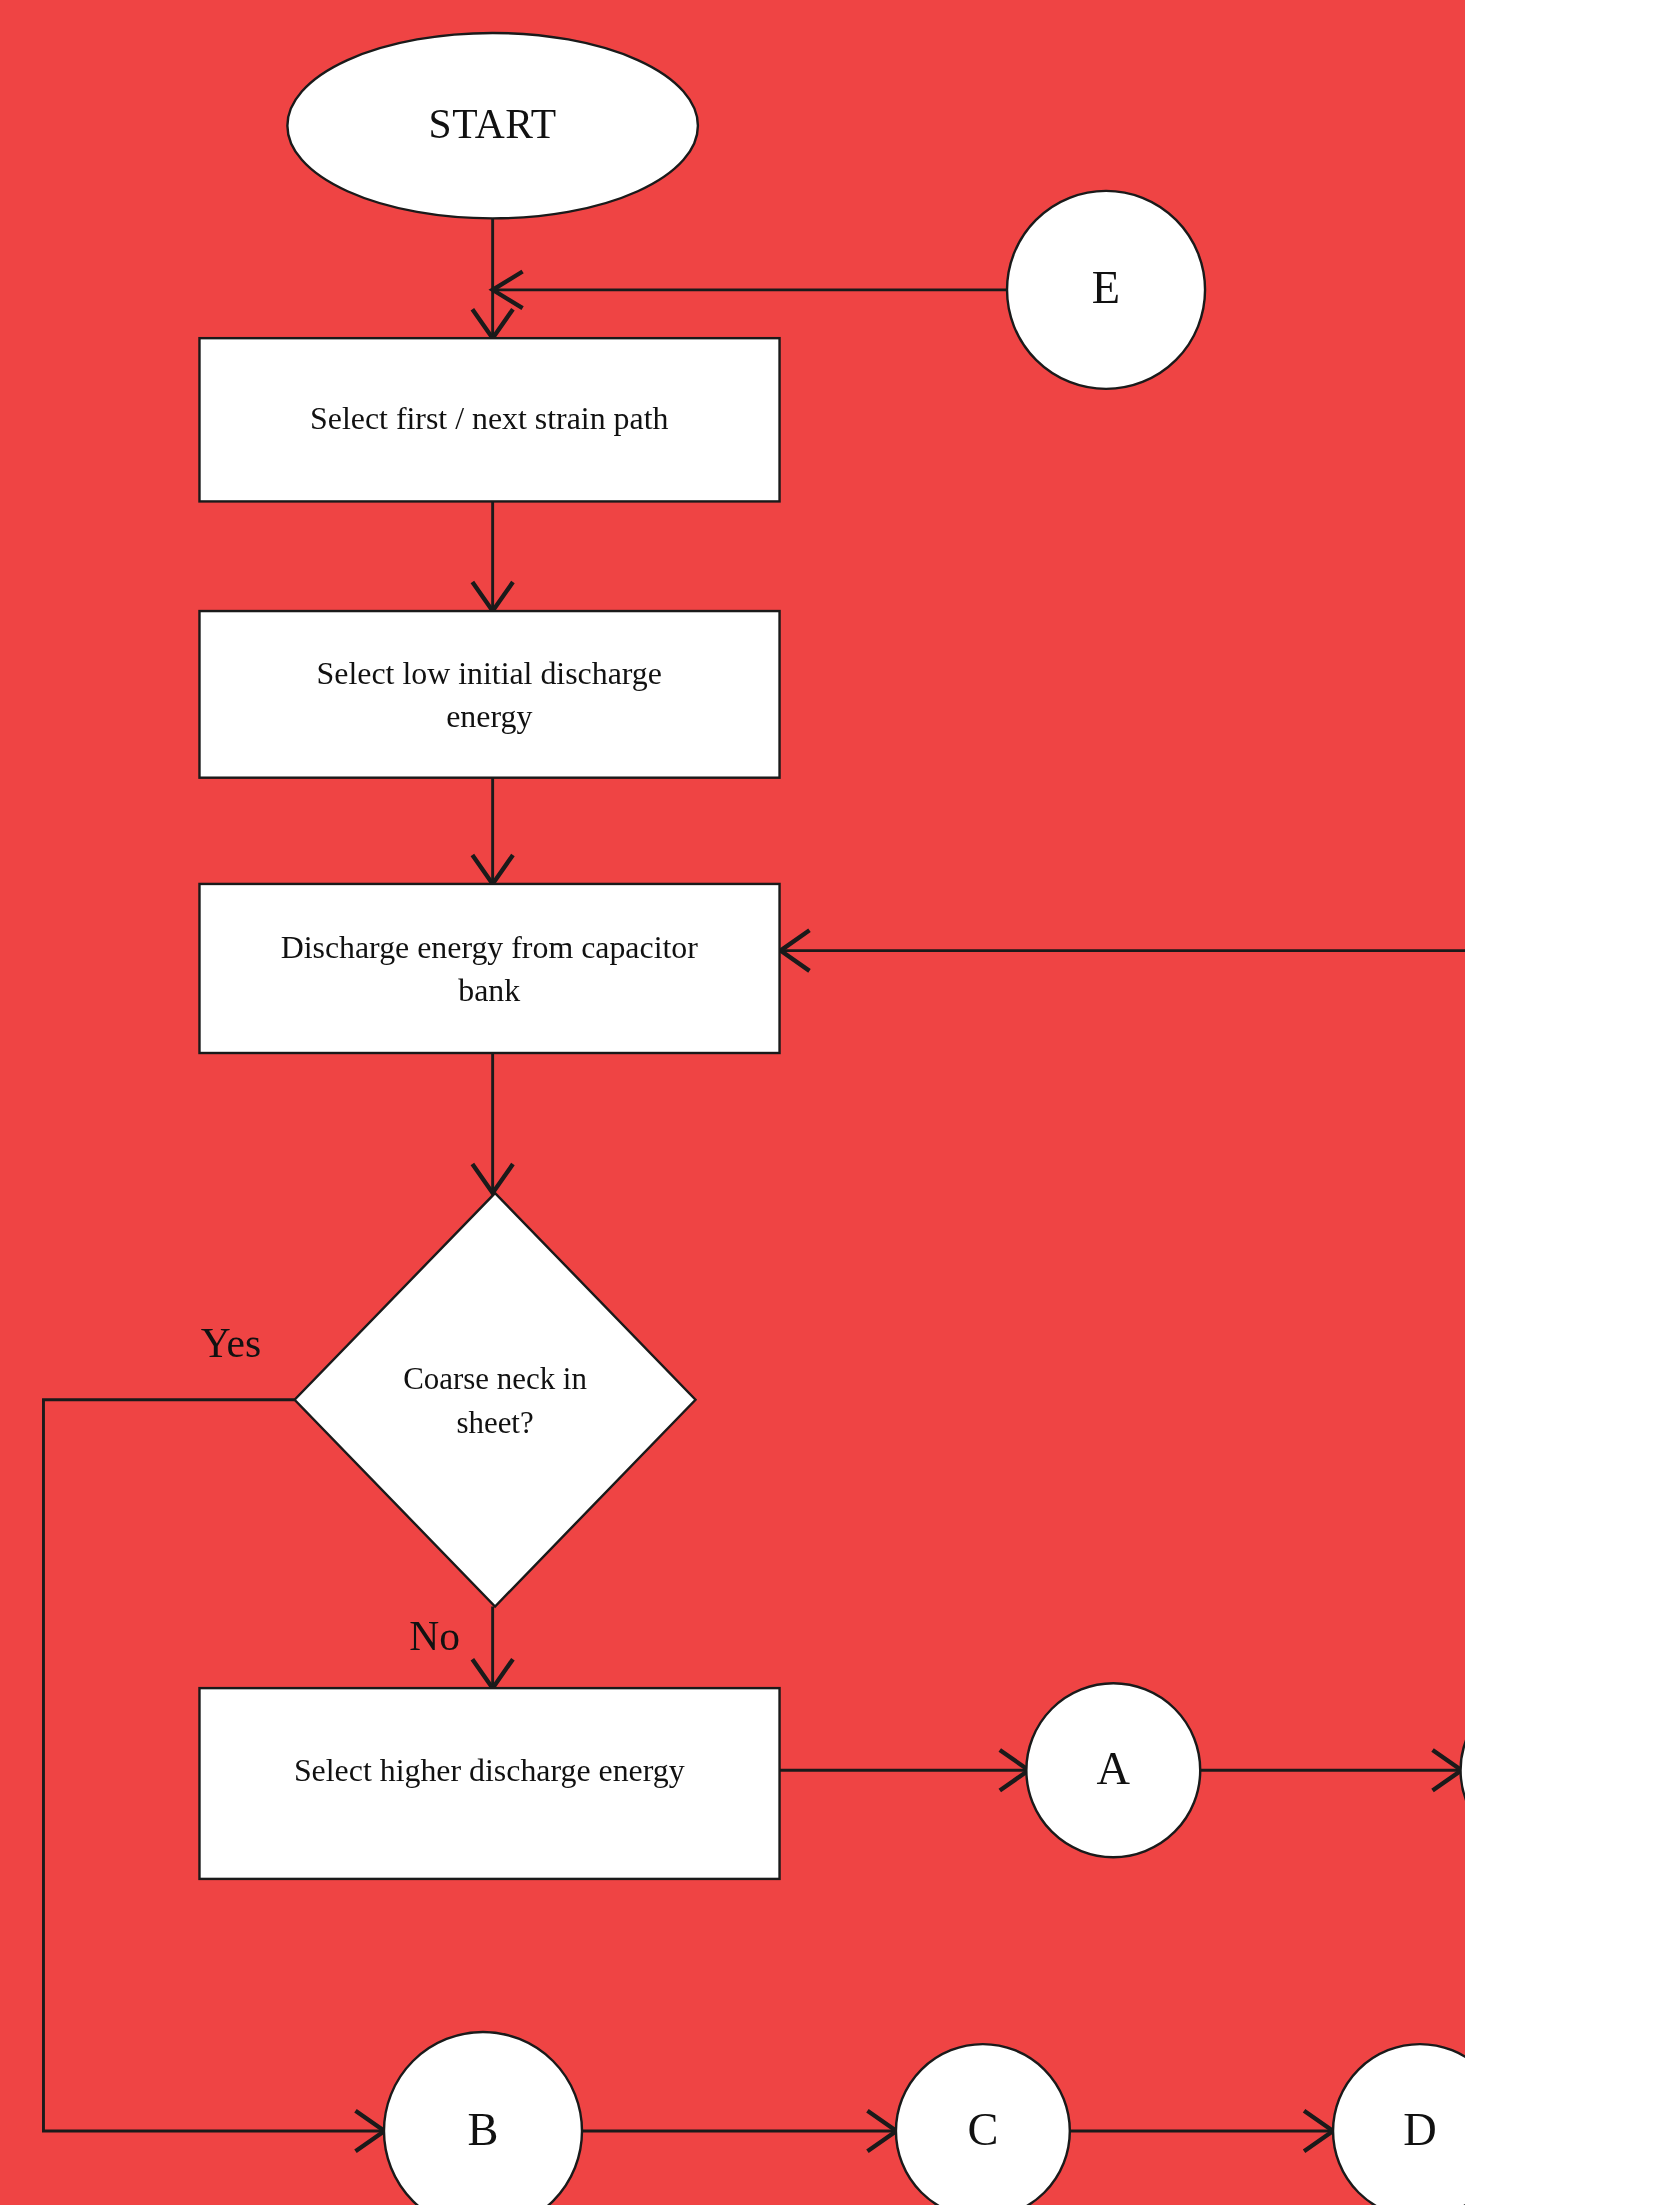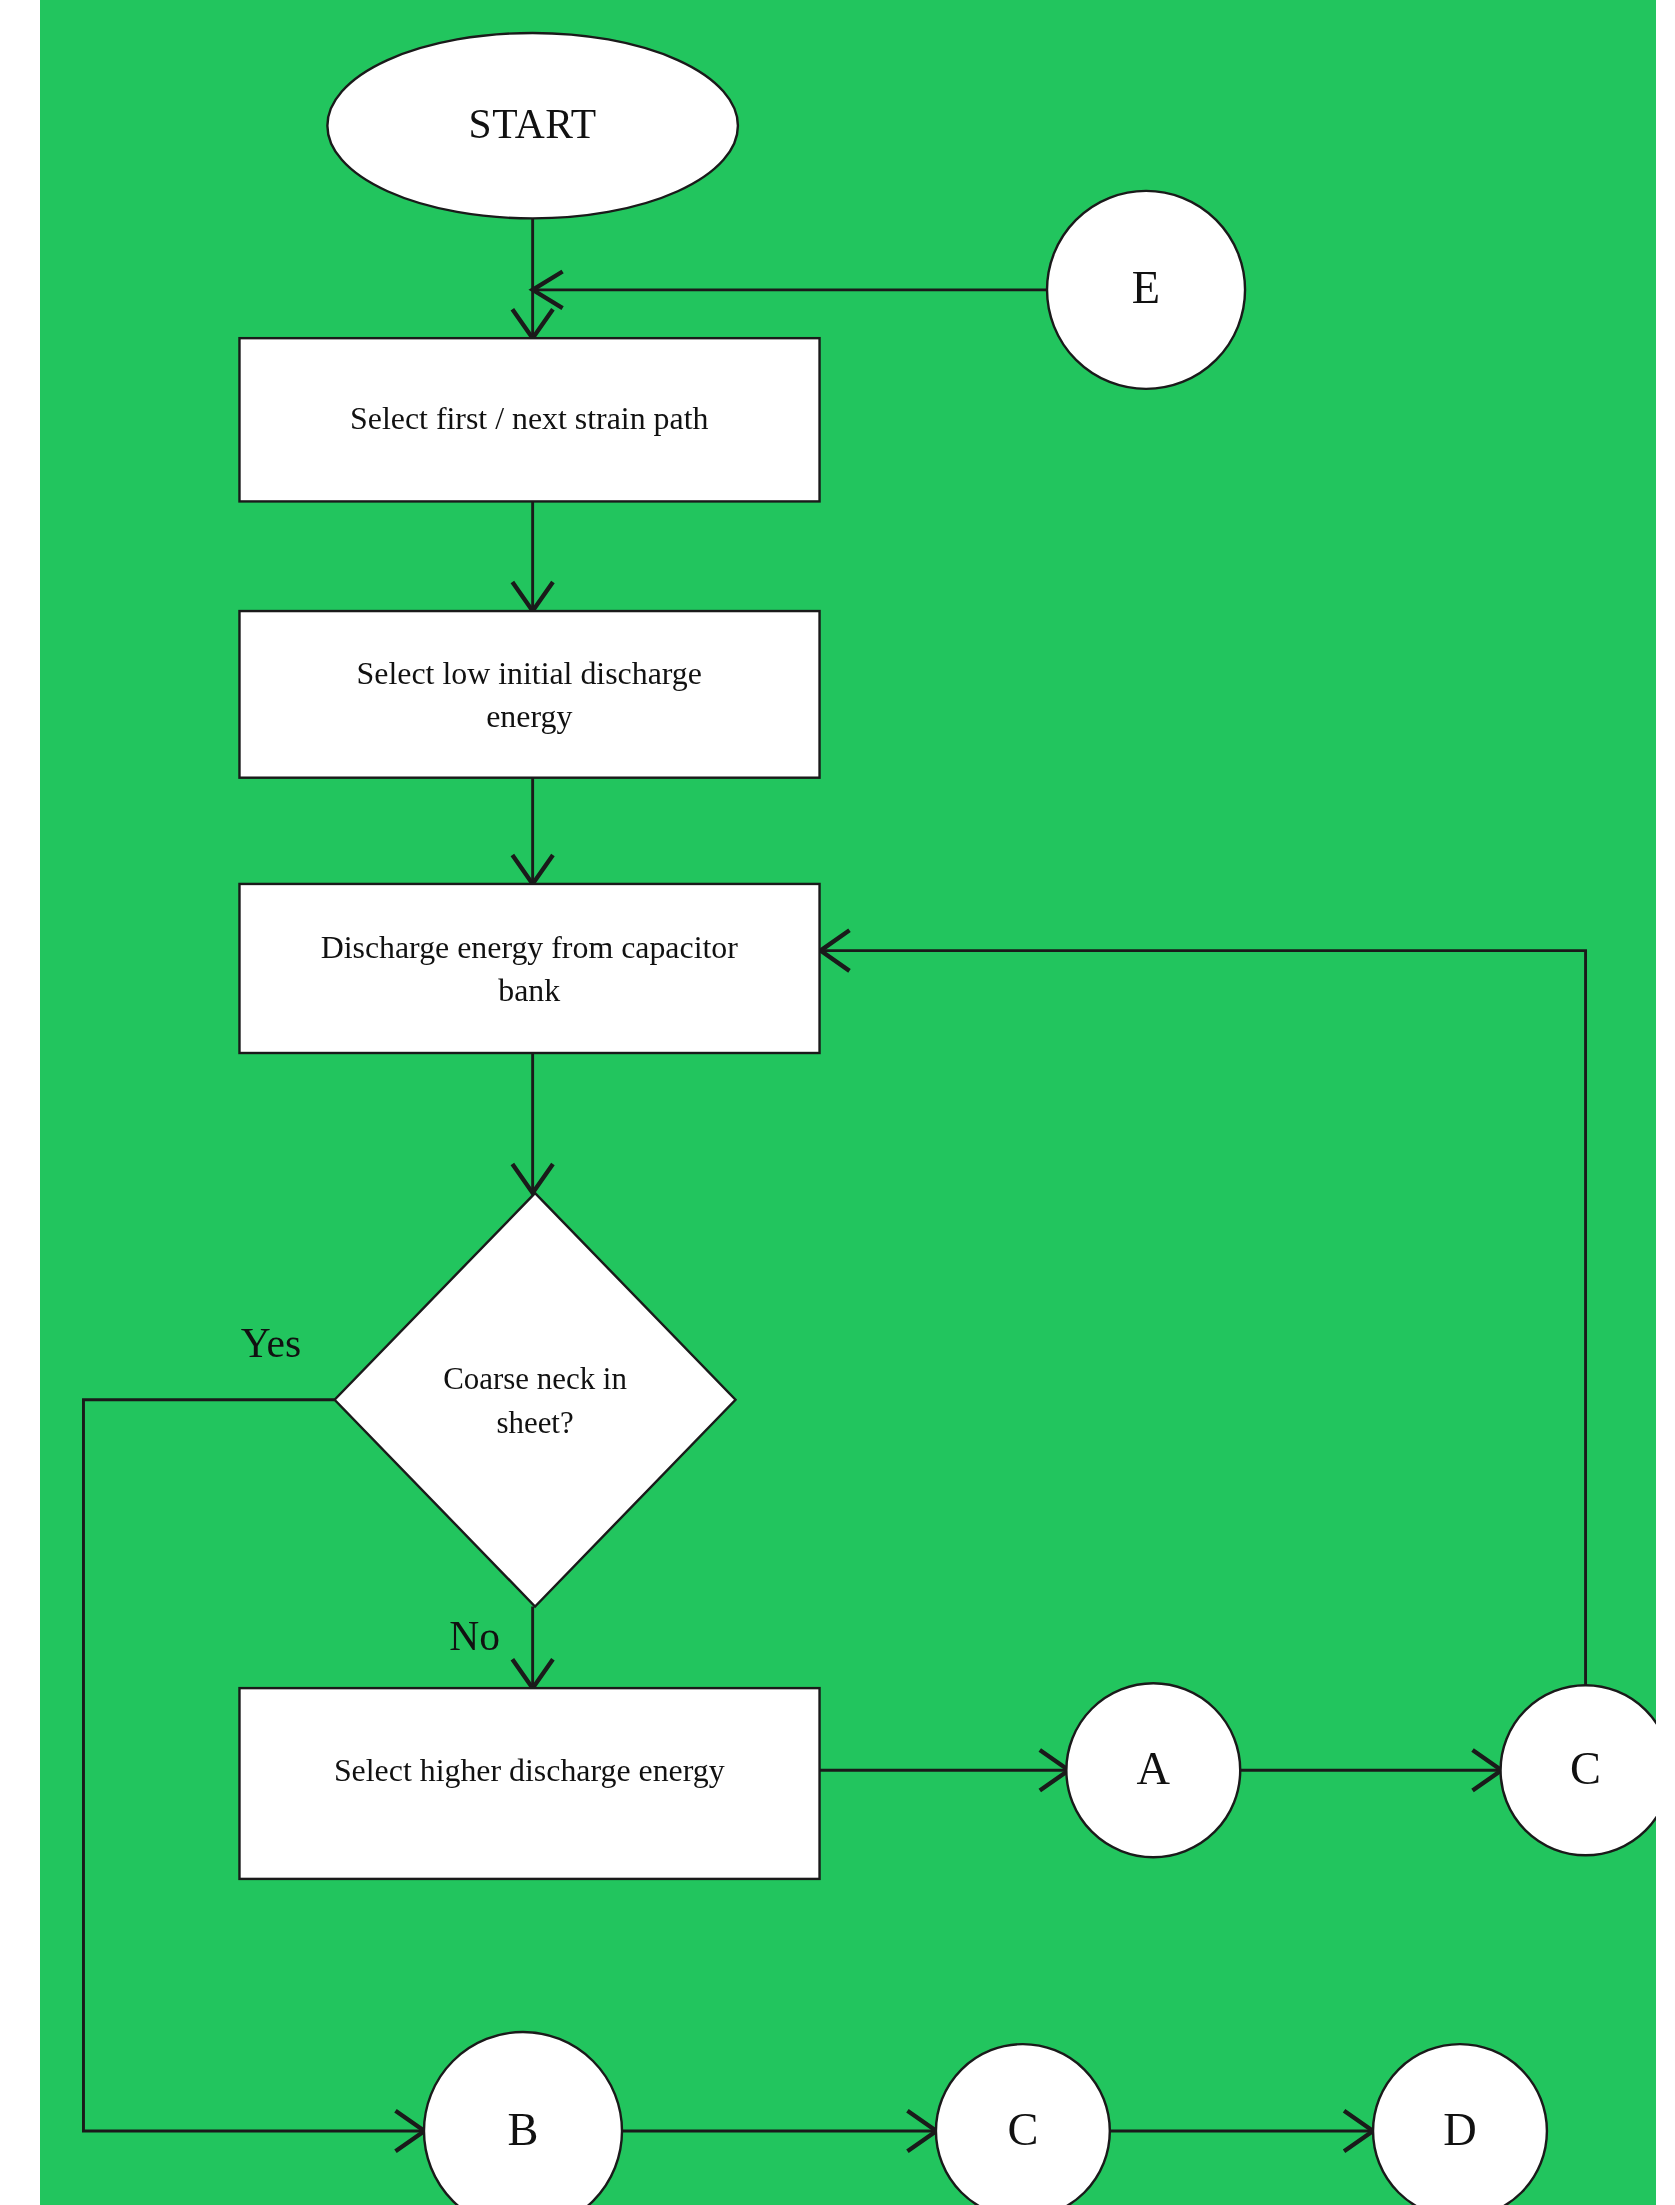--- a/index.html
+++ b/index.html
@@ -6,25 +6,24 @@
   html, body {
     margin: 0;
     padding: 0;
     background: #ffffff;
   }
   body {
     font-family: "Liberation Serif", "DejaVu Serif", serif;
   }
   #canvas-wrap {
     position: relative;
-    width: 1616px;
+    width: 1465px;
     height: 2205px;
-    background: #22c55e;
+    background: #ef4444;
     overflow: hidden;
-    margin-left: 40px;
   }
   svg#flow {
     position: absolute;
     top: 0;
     left: 0;
     width: 1675px;
     height: 2205px;
     display: block;
   }
   .shape {

